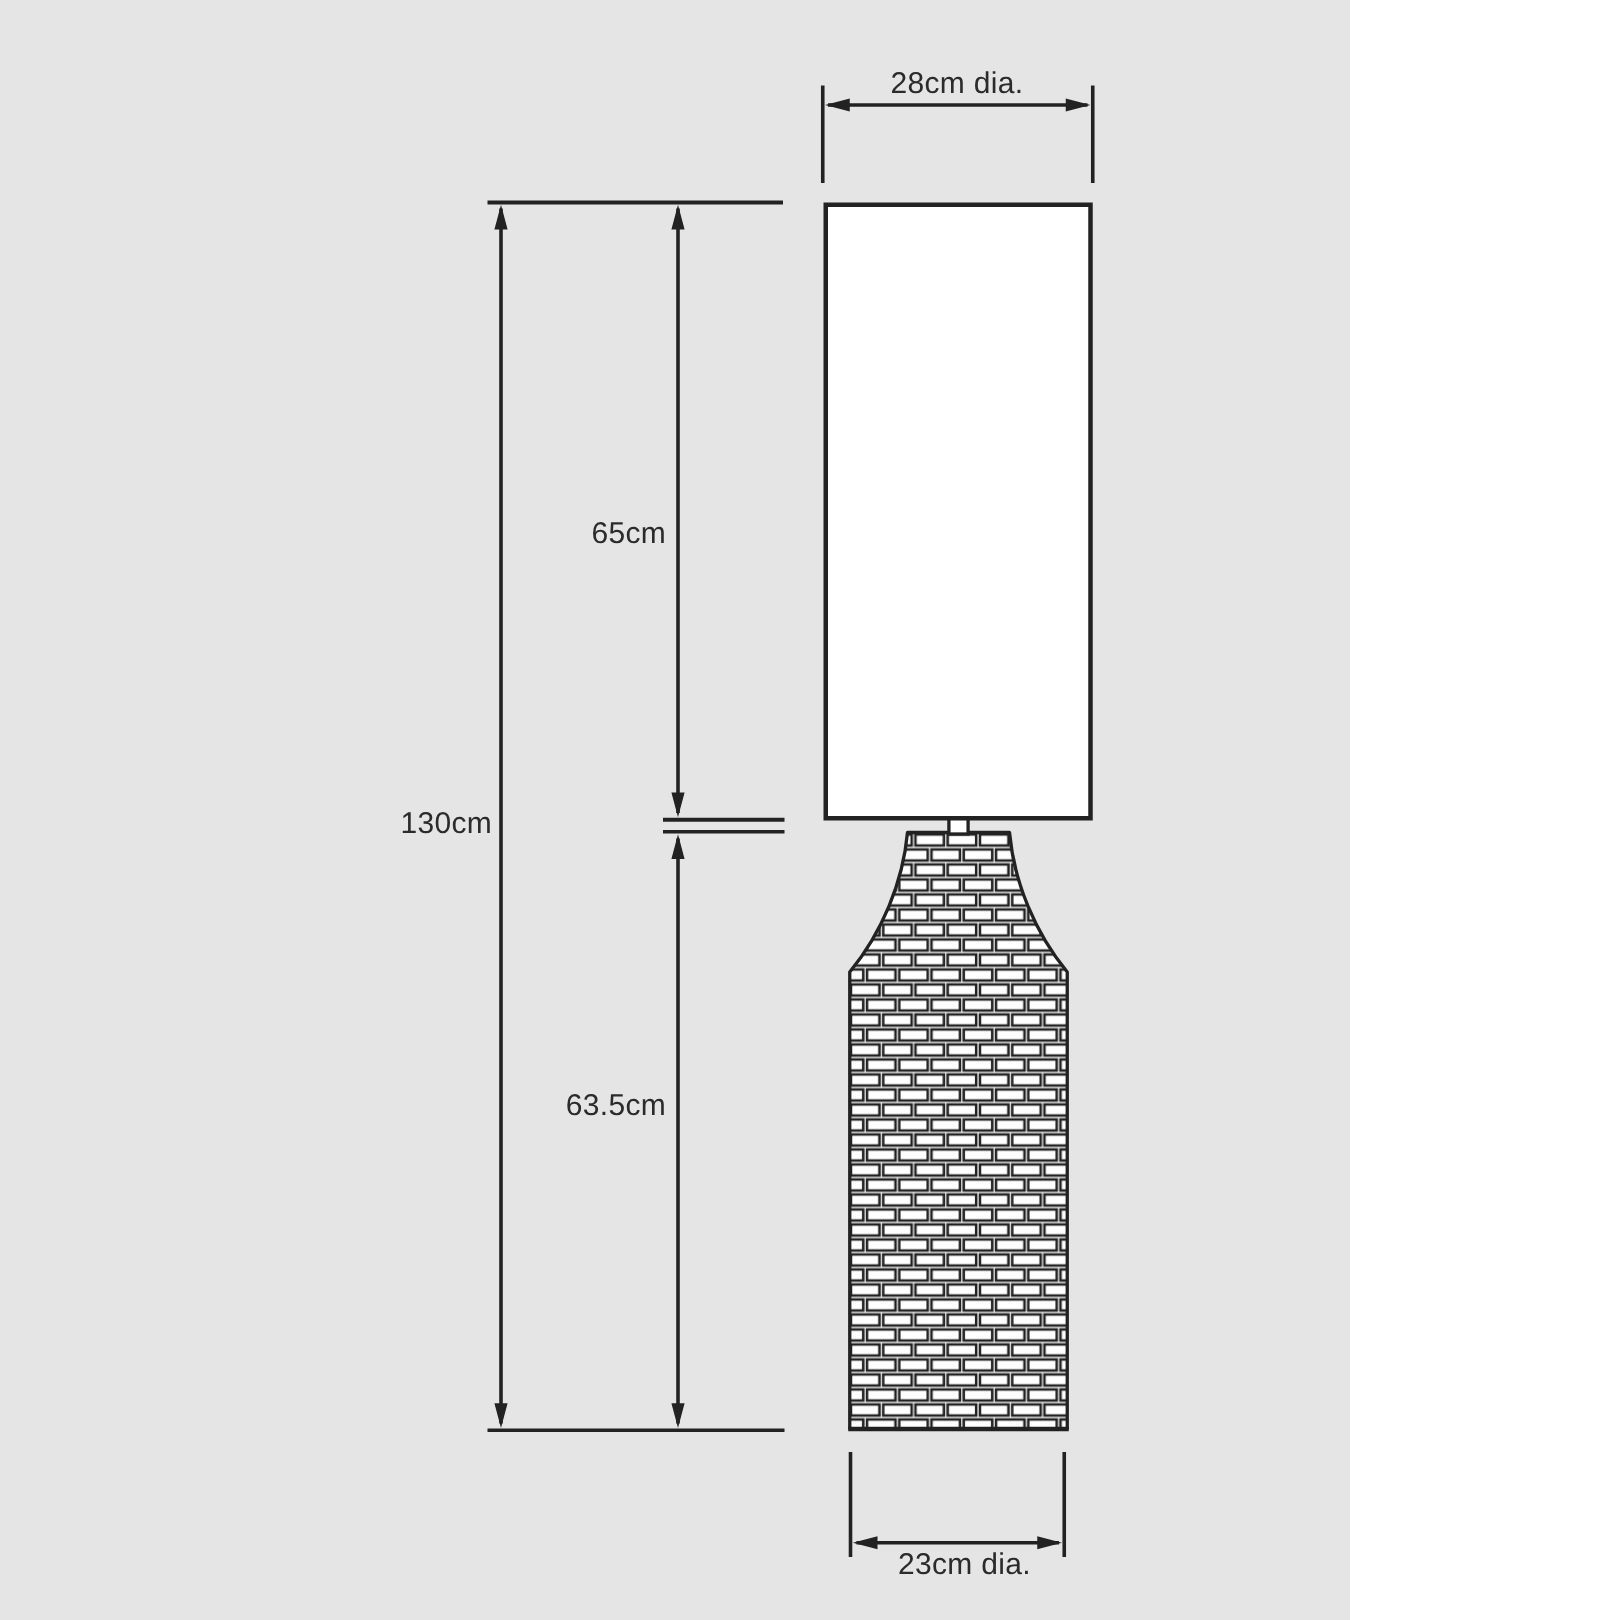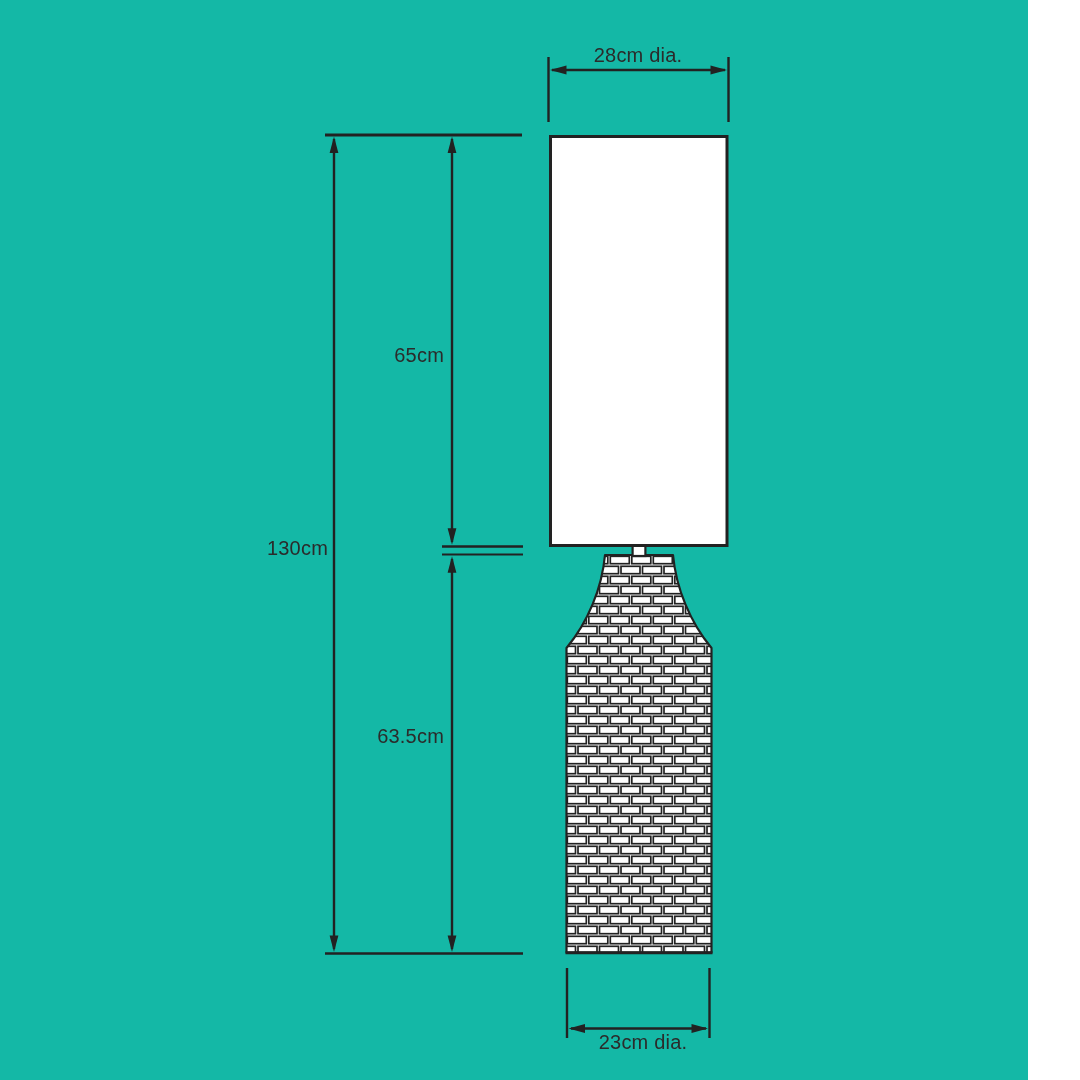--- a/index.html
+++ b/index.html
@@ -1,18 +1,18 @@
 <!DOCTYPE html>
 <html><head>
 <meta charset="utf-8">
 <style>
   html, body { margin: 0; padding: 0; background: #ffffff; }
   .canvas {
-    width: 1028px; height: 1080px;
-    background: #14b8a6;
+    width: 900px; height: 1080px;
+    background: #e5e5e5;
     position: relative;
     font-family: "Liberation Sans", "DejaVu Sans", sans-serif;
   }
   svg text {
     font-family: "Liberation Sans", "DejaVu Sans", sans-serif;
     font-size: 20px;
     fill: #2b2b2b;
     letter-spacing: 0.2px;
   }
 </style>

